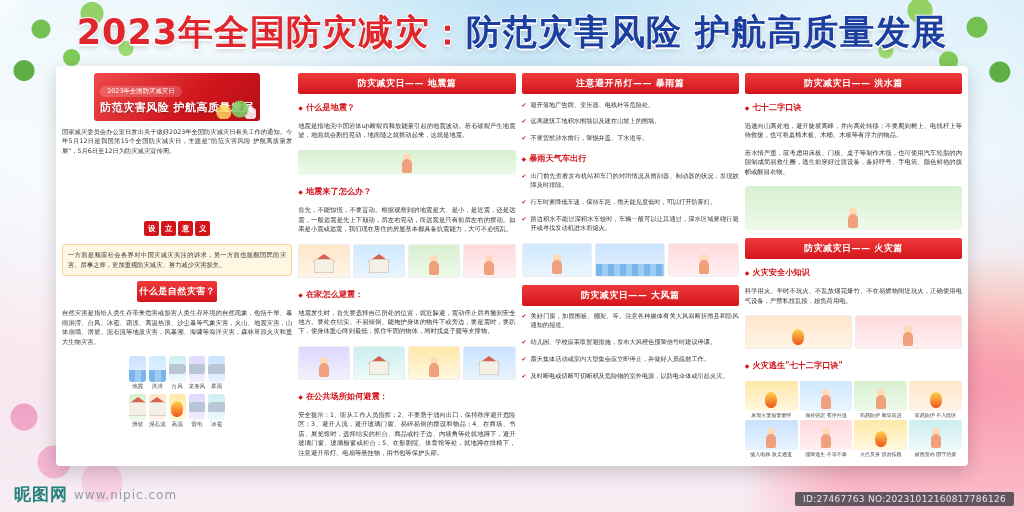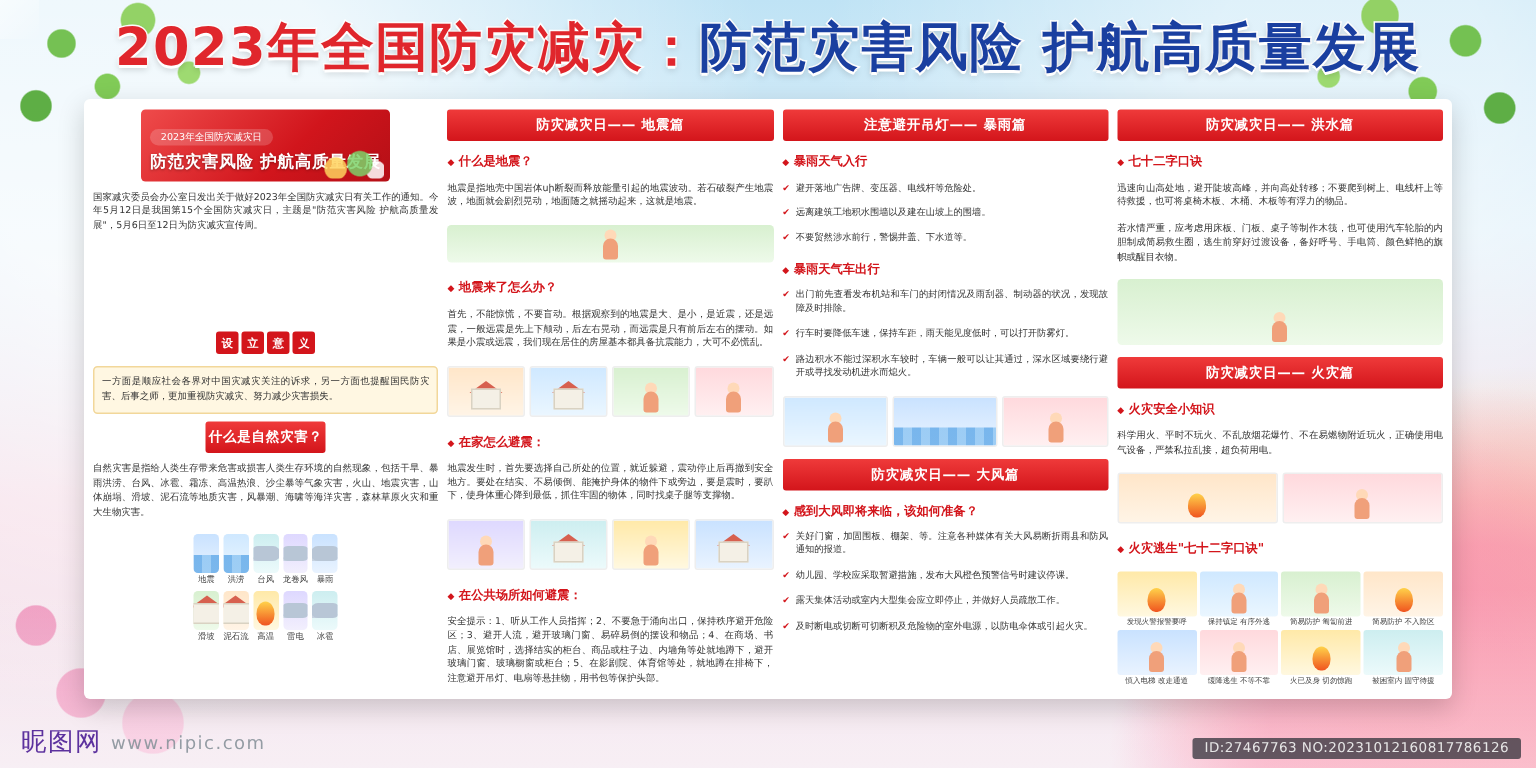--- a/index.html
+++ b/index.html
@@ -136,21 +136,21 @@
     width:18px;height:12px;background:#f4f0e6;border:1px solid #d9d2c2;}
   .house:before{content:"";position:absolute;left:50%;bottom:15px;transform:translateX(-50%);
     width:0;height:0;border-left:11px solid transparent;border-right:11px solid transparent;border-bottom:8px solid #d7604f;}
   .wave:after{content:"";position:absolute;left:0;right:0;bottom:0;height:12px;
     background:repeating-linear-gradient(90deg,#5fa8e8 0 6px,#8cc4f2 6px 12px);opacity:.8;}
   .cloud:after{content:"";position:absolute;left:50%;top:50%;transform:translate(-50%,-50%);
     width:20px;height:10px;border-radius:10px;background:#b8c6d6;box-shadow:-7px 2px 0 -2px #c6d2e0, 8px 1px 0 -3px #cdd8e4;}
 
   
   .wm{position:absolute;left:14px;bottom:6px;display:flex;align-items:center;gap:6px;z-index:6;opacity:.9;}
-  .wm-logo{font-size:17px;font-weight:normal;color:#4c1d95;letter-spacing:1px;}
+  .wm-logo{font-size:17px;font-weight:bold;color:#0f766e;letter-spacing:1px;}
   .wm-url{font-size:12px;color:#8a949c;letter-spacing:1px;}
   .idbar{position:absolute;right:10px;bottom:6px;background:rgba(40,44,52,.72);color:#e6e6e6;
     font-size:9px;padding:2px 8px;border-radius:2px;z-index:6;letter-spacing:.3px;}
   .corner-mark{position:absolute;left:0;top:0;width:26px;height:26px;
      background:linear-gradient(135deg,rgba(255,255,255,.55),rgba(255,255,255,0));z-index:6;}
 </style>
 </head>
 <body>
 
 <div class="bg-sky"></div>
@@ -263,38 +263,36 @@
       <div class="pic art-h house"></div>
     </div>
 
     <div class="sub-red">在公共场所如何避震：</div>
     <div class="para">安全提示：1、听从工作人员指挥；2、不要急于涌向出口，保持秩序避开危险区；3、避开人流，避开玻璃门窗、易碎易倒的摆设和物品；4、在商场、书店、展览馆时，选择结实的柜台、商品或柱子边、内墙角等处就地蹲下，避开玻璃门窗、玻璃橱窗或柜台；5、在影剧院、体育馆等处，就地蹲在排椅下，注意避开吊灯、电扇等悬挂物，用书包等保护头部。</div>
   </div>
 
   <div class="col col3">
     <div class="sec-bar">注意避开吊灯—— 暴雨篇</div>
 
-    <div class="sub-red">暴雨天气入行</div>
     <div class="li">避开落地广告牌、变压器、电线杆等危险处。</div>
     <div class="li">远离建筑工地积水围墙以及建在山坡上的围墙。</div>
     <div class="li">不要贸然涉水前行，警惕井盖、下水道等。</div>
 
     <div class="sub-red">暴雨天气车出行</div>
     <div class="li">出门前先查看发布机站和车门的封闭情况及雨刮器、制动器的状况，发现故障及时排除。</div>
     <div class="li">行车时要降低车速，保持车距，雨天能见度低时，可以打开防雾灯。</div>
     <div class="li">路边积水不能过深积水车较时，车辆一般可以让其通过，深水区域要绕行避开或寻找发动机进水而熄火。</div>
 
     <div class="pic3">
       <div class="pic art-a person"></div>
       <div class="pic art-h wave"></div>
       <div class="pic art-d person"></div>
     </div>
 
     <div class="sec-bar">防灾减灾日—— 大风篇</div>
-    <div class="sub-red">感到大风即将来临，该如何准备？</div>
     <div class="li">关好门窗，加固围板、棚架、等。注意各种媒体有关大风易断折雨县和防风通知的报道。</div>
     <div class="li">幼儿园、学校应采取暂避措施，发布大风橙色预警信号时建议停课。</div>
     <div class="li">露天集体活动或室内大型集会应立即停止，并做好人员疏散工作。</div>
     <div class="li">及时断电或切断可切断积及危险物的室外电源，以防电伞体或引起火灾。</div>
   </div>
 
   <div class="col col4">
     <div class="sec-bar">防灾减灾日—— 洪水篇</div>
 
     <div class="sub-red">七十二字口诀</div>

